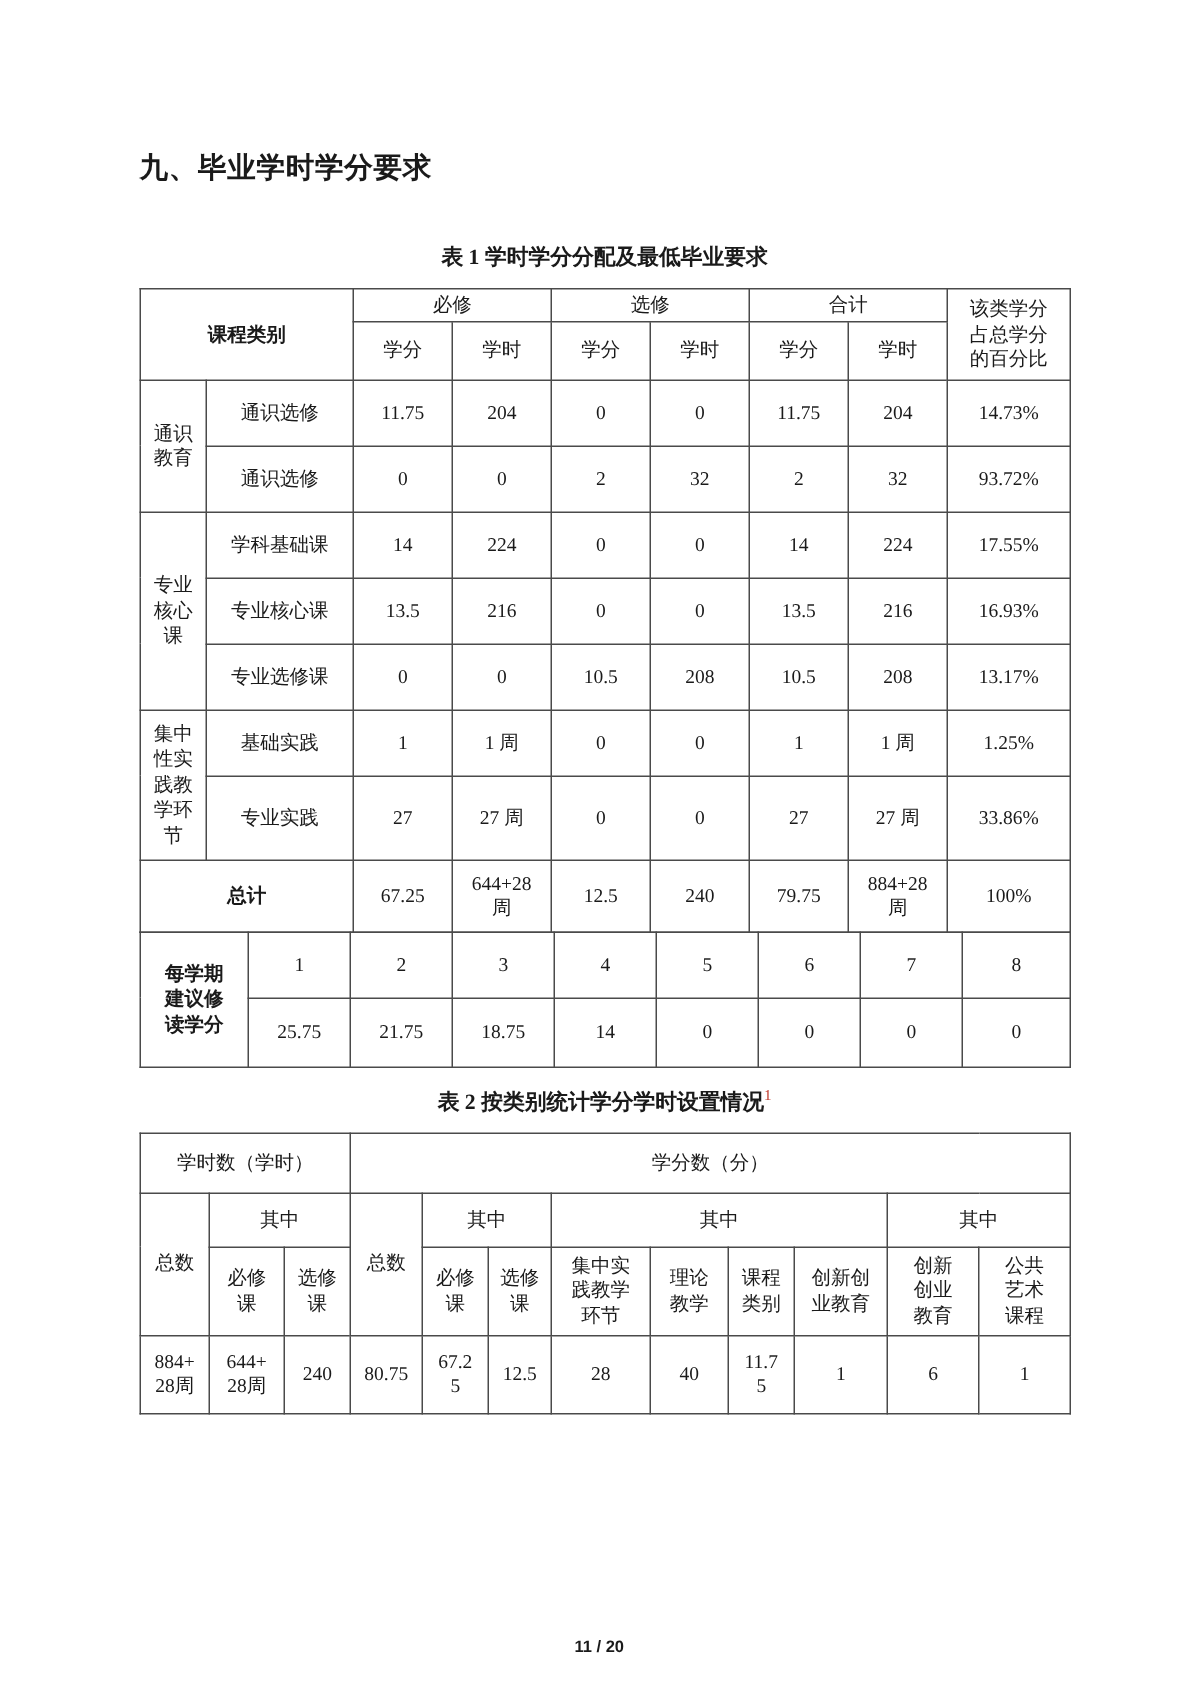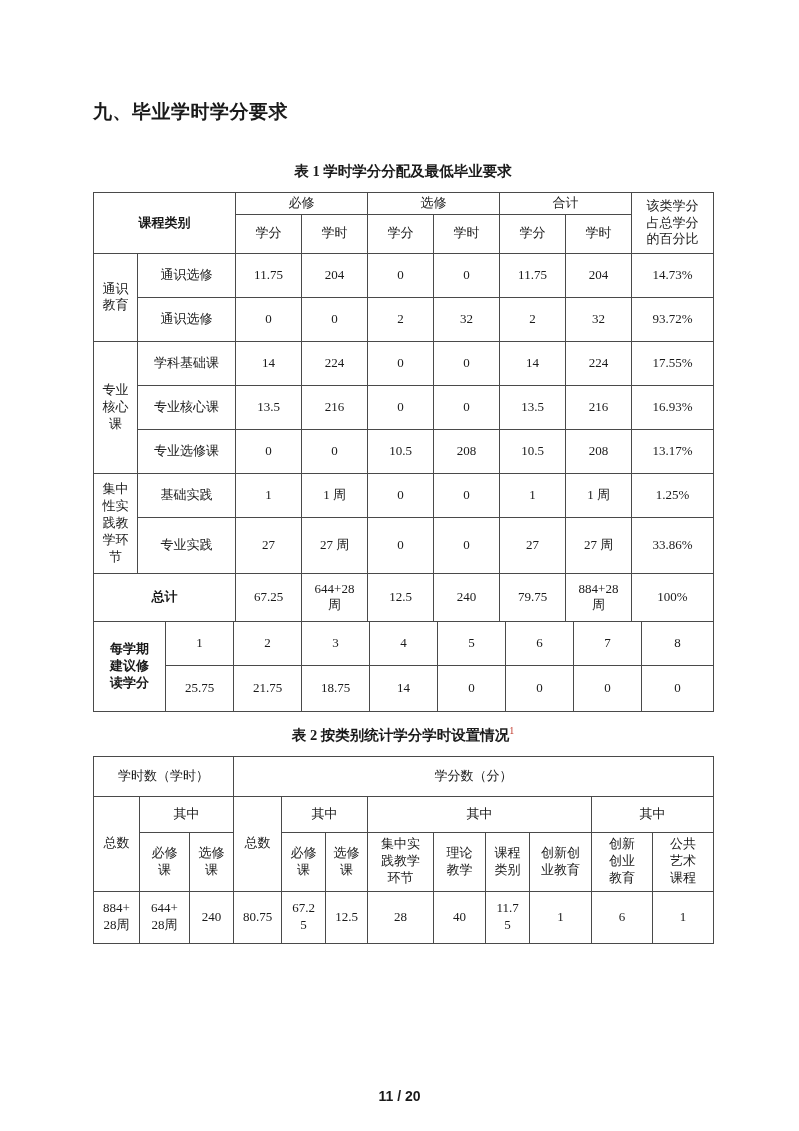--- a/index.html
+++ b/index.html
@@ -59,21 +59,21 @@
   .w3 { display: inline-block; max-width: 3.35em; }
   .w4 { display: inline-block; max-width: 4.4em; }
 
   .page-footer {
     position: absolute;
     bottom: 27px;
     left: 0;
     width: 100%;
     text-align: center;
     font-family: "Liberation Sans", "DejaVu Sans", sans-serif;
-    font-size: 14px;
+    font-size: 11px;
     font-weight: bold;
   }
 </style>
 </head>
 <body>
 
 <div class="content">
 
   <h1 class="doc-heading">九、毕业学时学分要求</h1>
 

